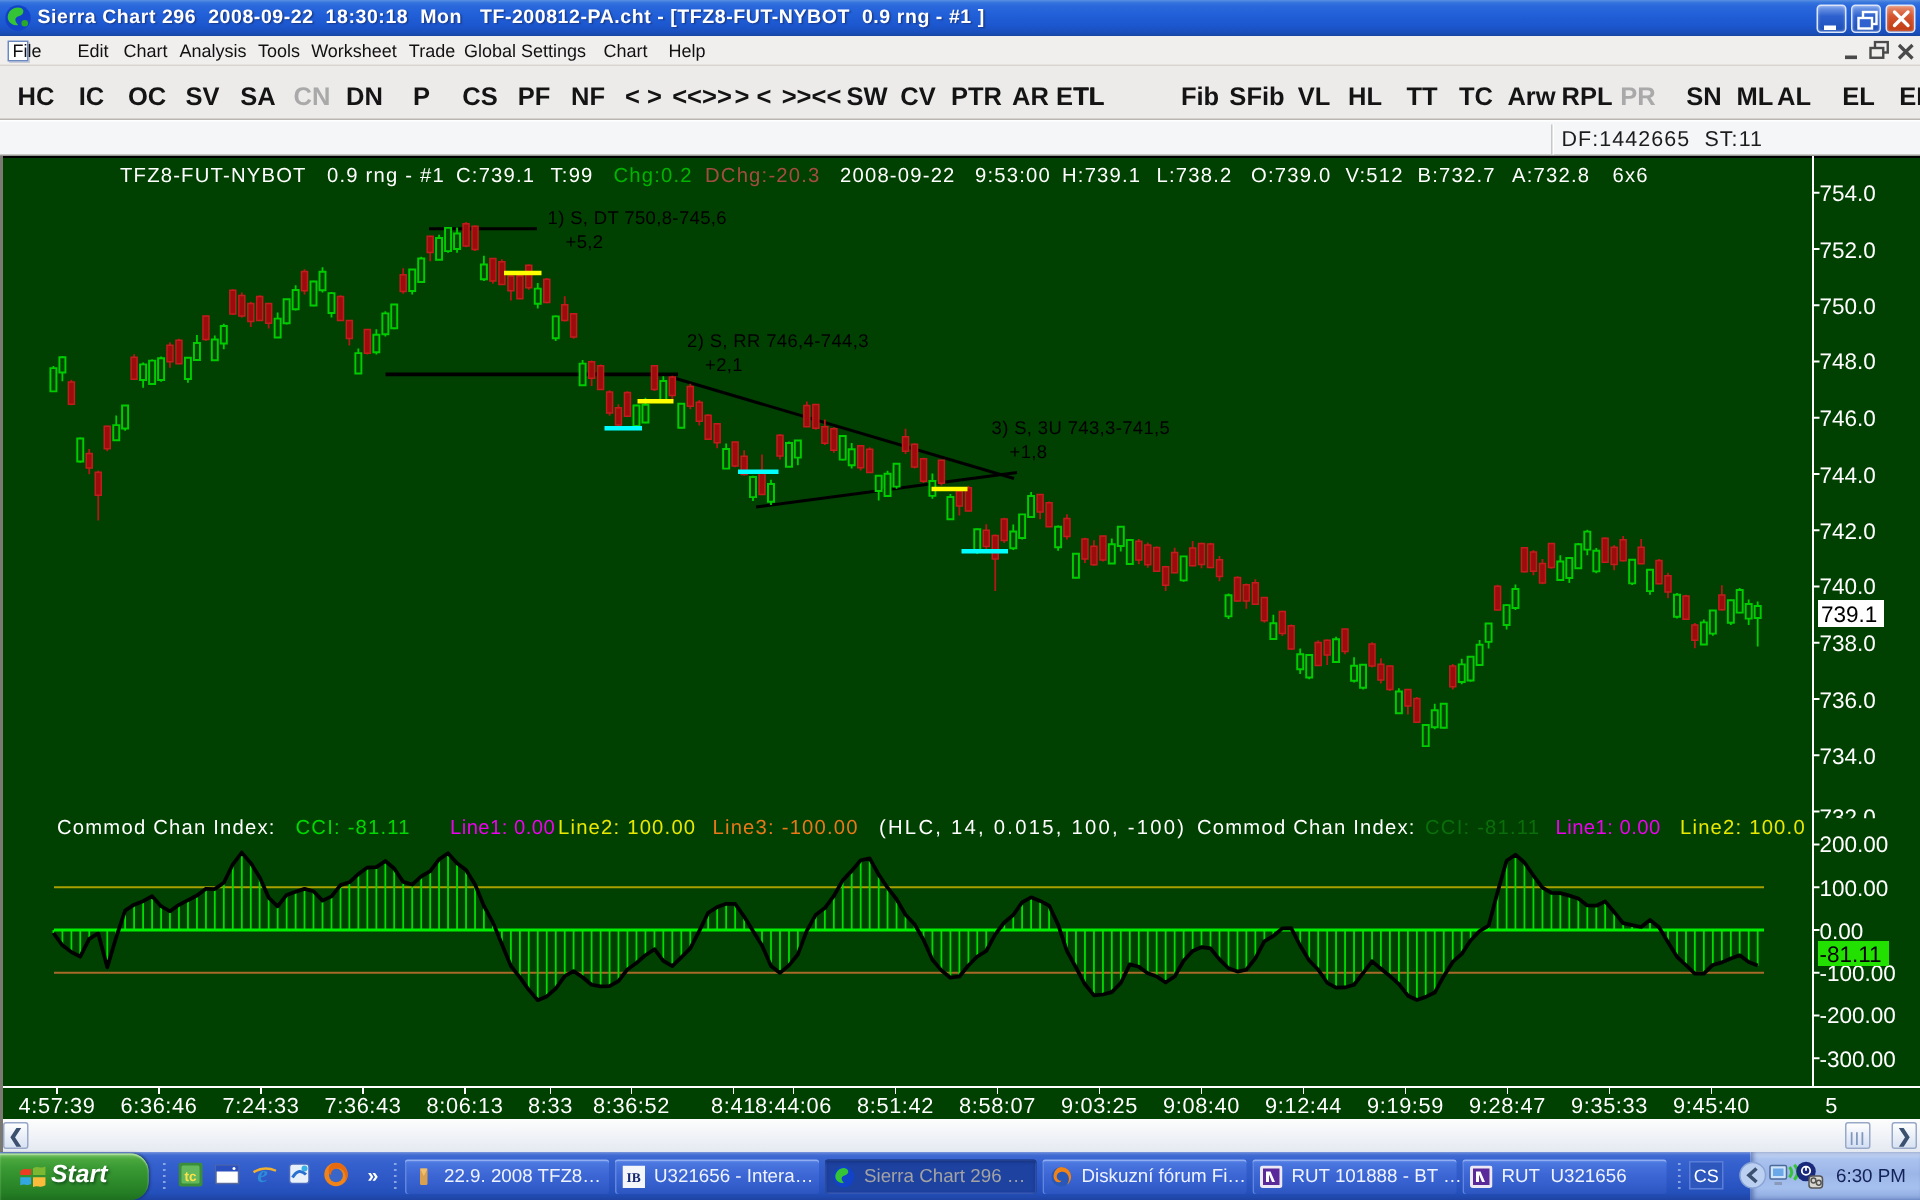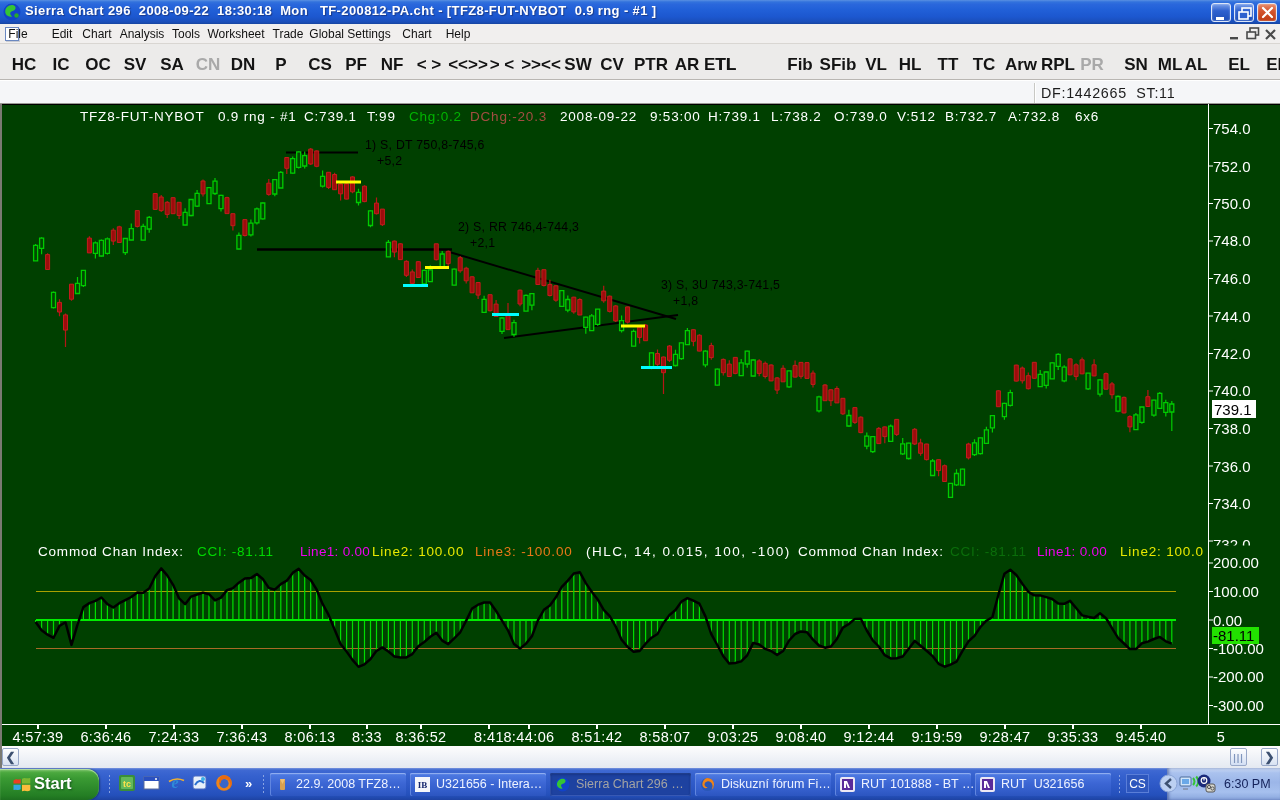--- a/index.html
+++ b/index.html
@@ -22,21 +22,21 @@
 #stat{left:0;top:80px;width:1280px;height:24px;background:#f5f6f8;border-top:1px solid #fff;border-bottom:1px solid #9a9a94}
 #stat .s1{position:absolute;left:11px;top:4px;font-size:14.3px;letter-spacing:.72px;color:#1c1c1c;white-space:pre}
 #stat .s2{position:absolute;left:1041px;top:4px;font-size:14.3px;letter-spacing:.72px;color:#1c1c1c;white-space:pre}
 #stat .dv{position:absolute;left:1034px;top:2px;width:1px;height:20px;background:#c8c8c4;box-shadow:1px 0 0 #fff}
 
 #sbar{left:0;top:746px;width:1280px;height:22px;background:linear-gradient(180deg,#fdfdfd,#eef1f6 60%,#e4e9f1)}
 .sbtn{position:absolute;top:2px;width:17px;height:18px;background:linear-gradient(180deg,#fdfefe,#d8e2f2);border:1px solid #98a8c8;border-radius:2px;color:#3c5070;font-size:12px;font-weight:bold;text-align:center;line-height:17px}
 
 #task{left:0;top:768px;width:1280px;height:32px;background:linear-gradient(180deg,#7a96df 0,#5077d3 4%,#3e68d2 8%,#3561ce 25%,#2c57c5 60%,#2450bb 85%,#1e43a3 100%)}
 #start{position:absolute;left:0;top:1px;width:99px;height:31px;border-radius:0 12px 12px 0;background:linear-gradient(180deg,#7fc56c 0,#4aa83e 12%,#3a9a33 30%,#2e8b2b 60%,#247e24 85%,#1d6f1f 100%);box-shadow:inset 0 1px 1px #b5e2a5,1px 0 2px rgba(0,0,0,.4)}
-#start .st{position:absolute;left:34px;top:5px;color:#fff;font-size:16.5px;font-weight:bold;text-shadow:1px 1px 2px #14531a}
+#start .st{position:absolute;left:34px;top:5px;color:#fff;font-size:16.5px;font-weight:bold;font-style:italic;text-shadow:1px 1px 2px #14531a}
 .qsep{position:absolute;top:6px;width:3px;height:20px;background-image:radial-gradient(circle,#9fb6ea 35%,transparent 40%);background-size:3px 4px;opacity:.8}
 .tkb{position:absolute;top:5px;height:23px;border-radius:2px;background:linear-gradient(180deg,#6f95ec 0,#4b77e0 10%,#3c66d4 45%,#3560cd 70%,#2c55c0 100%);box-shadow:inset 0 1px 0 #8fadf0,inset 1px 0 0 #6186e0;color:#eef3ff;font-size:12.5px}
 .tkb.act{background:#1e42a0;box-shadow:inset 0 1px 3px #102a6e,inset 0 0 0 1px #3f62c0;color:#a3a3a3}
 .tkb .lbl{position:absolute;left:26px;top:4px;white-space:nowrap;overflow:hidden}
 .tkb .ico{position:absolute;left:5px;top:4px;width:15px;height:15px}
 #tray{position:absolute;left:1167px;top:0;width:113px;height:32px;background:linear-gradient(180deg,#cddcf5 0,#aac2ee 15%,#9cb6e8 45%,#a6c0ee 75%,#89a6dd 100%);box-shadow:inset 2px 0 3px rgba(20,40,110,.45)}
 #clock{position:absolute;left:1224px;top:9px;font-size:12.5px;color:#14225a}
 #cs{position:absolute;left:1126px;top:6px;width:23px;height:19px;background:#2e57be;border:1px solid #5a7ed8;color:#fff;font-size:12px;text-align:center;line-height:18px}
 </style></head><body>
 <div class="abs" id="title">

